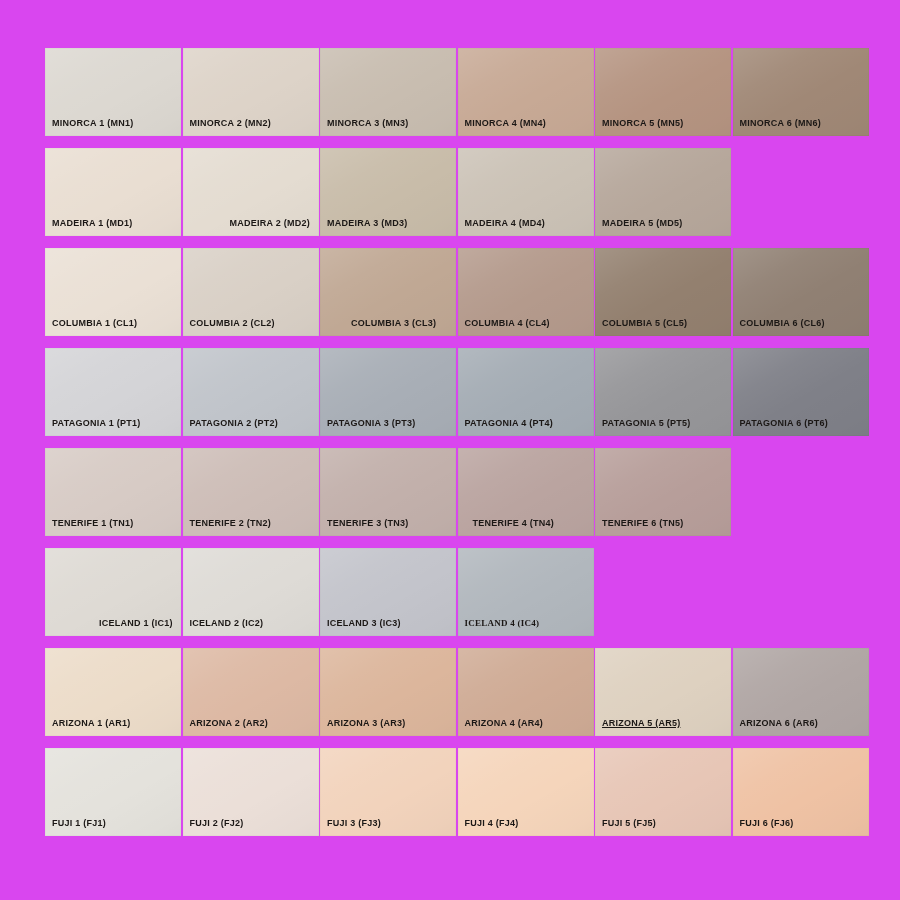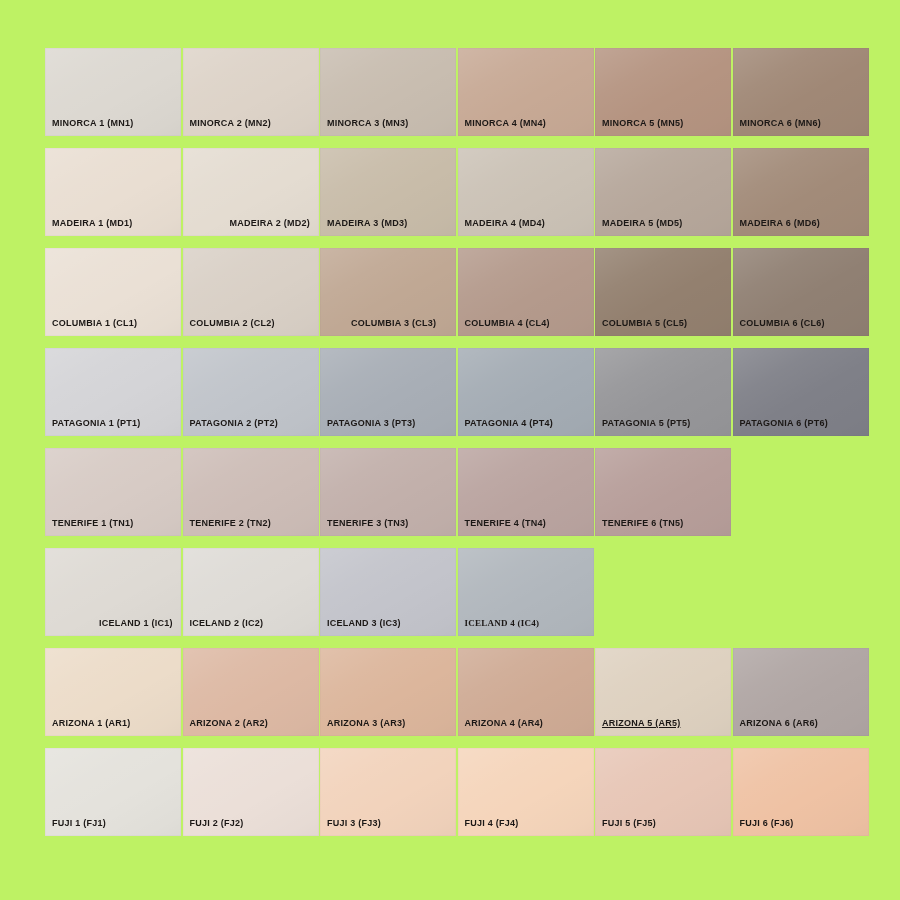--- a/index.html
+++ b/index.html
@@ -11,21 +11,21 @@
     width: 900px;
     height: 900px;
     background: #ffffff;
     font-family: "Liberation Sans", sans-serif;
     overflow: hidden;
   }
   #palette-sheet {
     position: relative;
     width: 900px;
     height: 900px;
-    background: #bef264;
+    background: #d946ef;
     box-sizing: border-box;
   }
   .swatch-grid {
     position: absolute;
     left: 45px;
     top: 48px;
     width: 820px;
     display: flex;
     flex-direction: column;
     gap: 12px;
@@ -150,26 +150,20 @@
           <div class="sheen"></div>
           <div class="edge"></div>
           <div class="swatch-label" style="color: rgb(27, 23, 21);">MADEIRA 4 (MD4)</div>
         </div>
         <div class="swatch">
           <div class="fill" style="background-color: rgb(182, 167, 155);"></div>
           <div class="sheen"></div>
           <div class="edge"></div>
           <div class="swatch-label" style="color: rgb(27, 23, 21);">MADEIRA 5 (MD5)</div>
         </div>
-        <div class="swatch">
-          <div class="fill" style="background-color: rgb(162, 139, 121);"></div>
-          <div class="sheen"></div>
-          <div class="edge"></div>
-          <div class="swatch-label" style="color: rgb(27, 23, 21);">MADEIRA 6 (MD6)</div>
-        </div>
       </div>
       <div class="swatch-row">
         <div class="swatch">
           <div class="fill" style="background-color: rgb(234, 224, 213);"></div>
           <div class="sheen"></div>
           <div class="edge"></div>
           <div class="swatch-label" style="color: rgb(27, 23, 21);">COLUMBIA 1 (CL1)</div>
         </div>
         <div class="swatch">
           <div class="fill" style="background-color: rgb(217, 208, 198);"></div>
@@ -256,21 +250,21 @@
         <div class="swatch">
           <div class="fill" style="background-color: rgb(194, 176, 171);"></div>
           <div class="sheen"></div>
           <div class="edge"></div>
           <div class="swatch-label" style="color: rgb(27, 23, 21);">TENERIFE 3 (TN3)</div>
         </div>
         <div class="swatch">
           <div class="fill" style="background-color: rgb(186, 164, 160);"></div>
           <div class="sheen"></div>
           <div class="edge"></div>
-          <div class="swatch-label" style="color: rgb(27, 23, 21);">TENERIFE 4 (TN4)</div>
+          <div class="swatch-label" style="color: rgb(27, 23, 21); margin-left: 8px;">TENERIFE 4 (TN4)</div>
         </div>
         <div class="swatch">
           <div class="fill" style="background-color: rgb(183, 158, 154);"></div>
           <div class="sheen"></div>
           <div class="edge"></div>
           <div class="swatch-label" style="color: rgb(27, 23, 21);">TENERIFE 6 (TN5)</div>
         </div>
         <div class="swatch is-empty"></div>
       </div>
       <div class="swatch-row">

